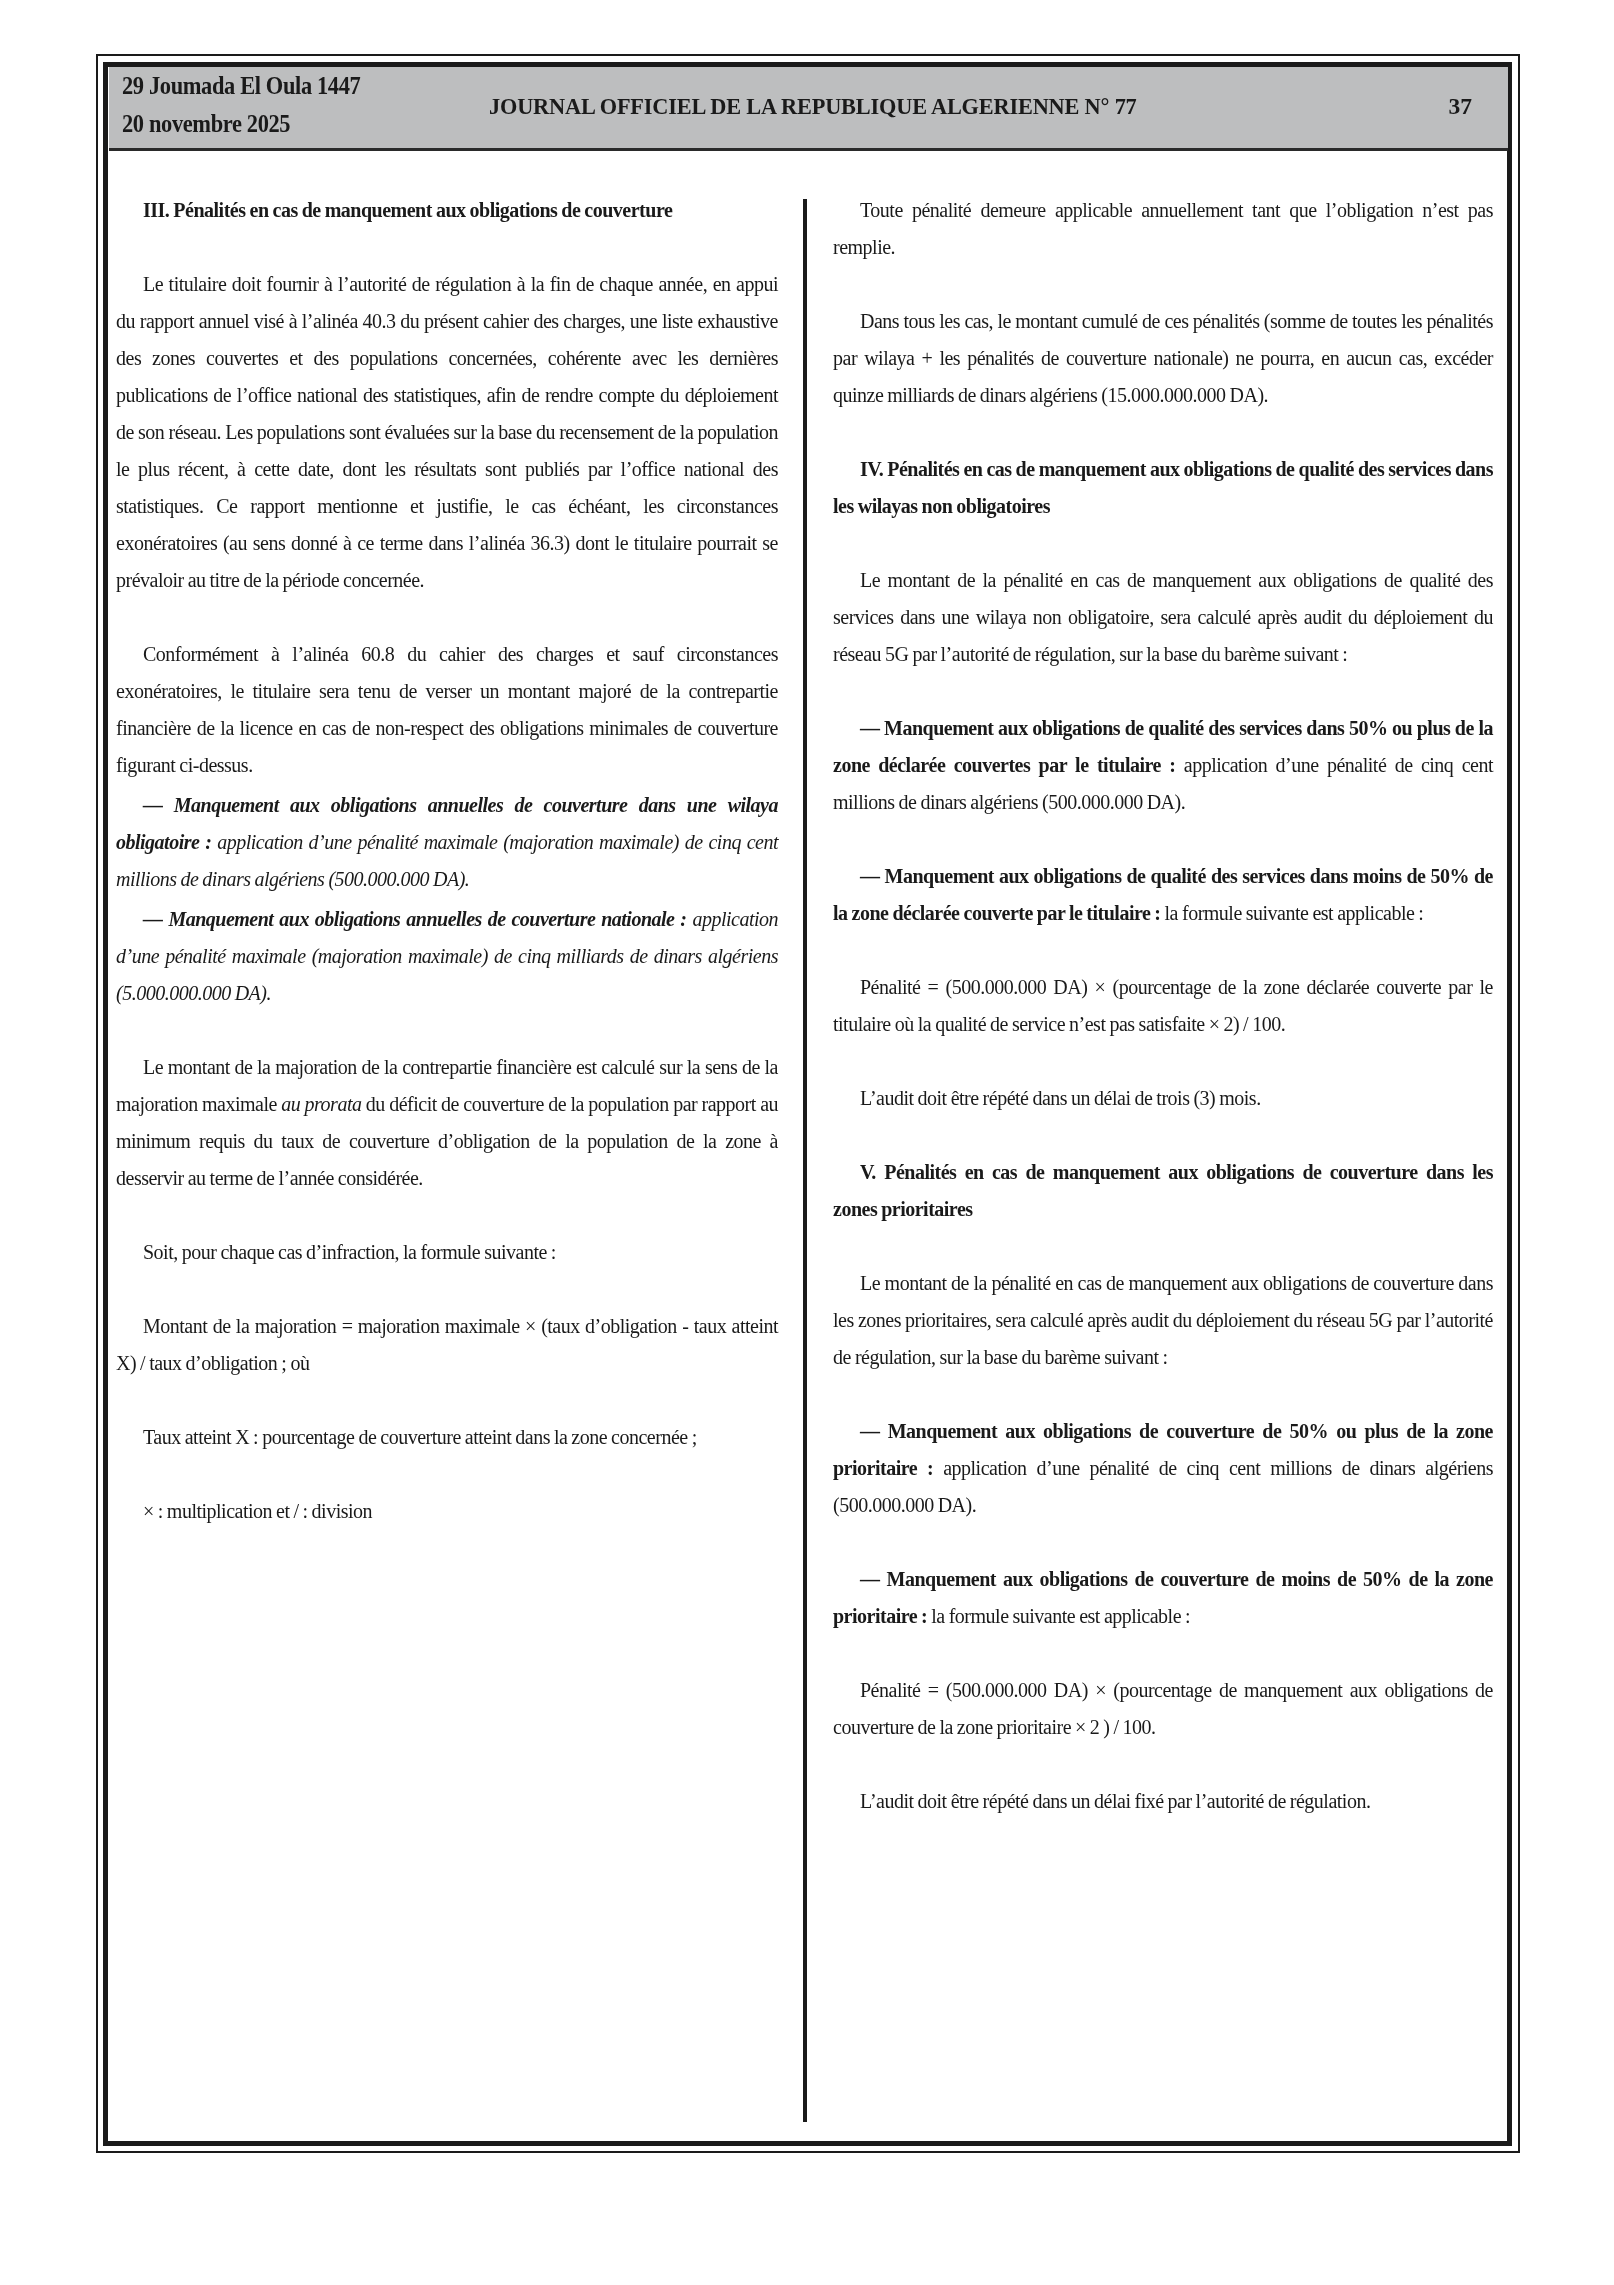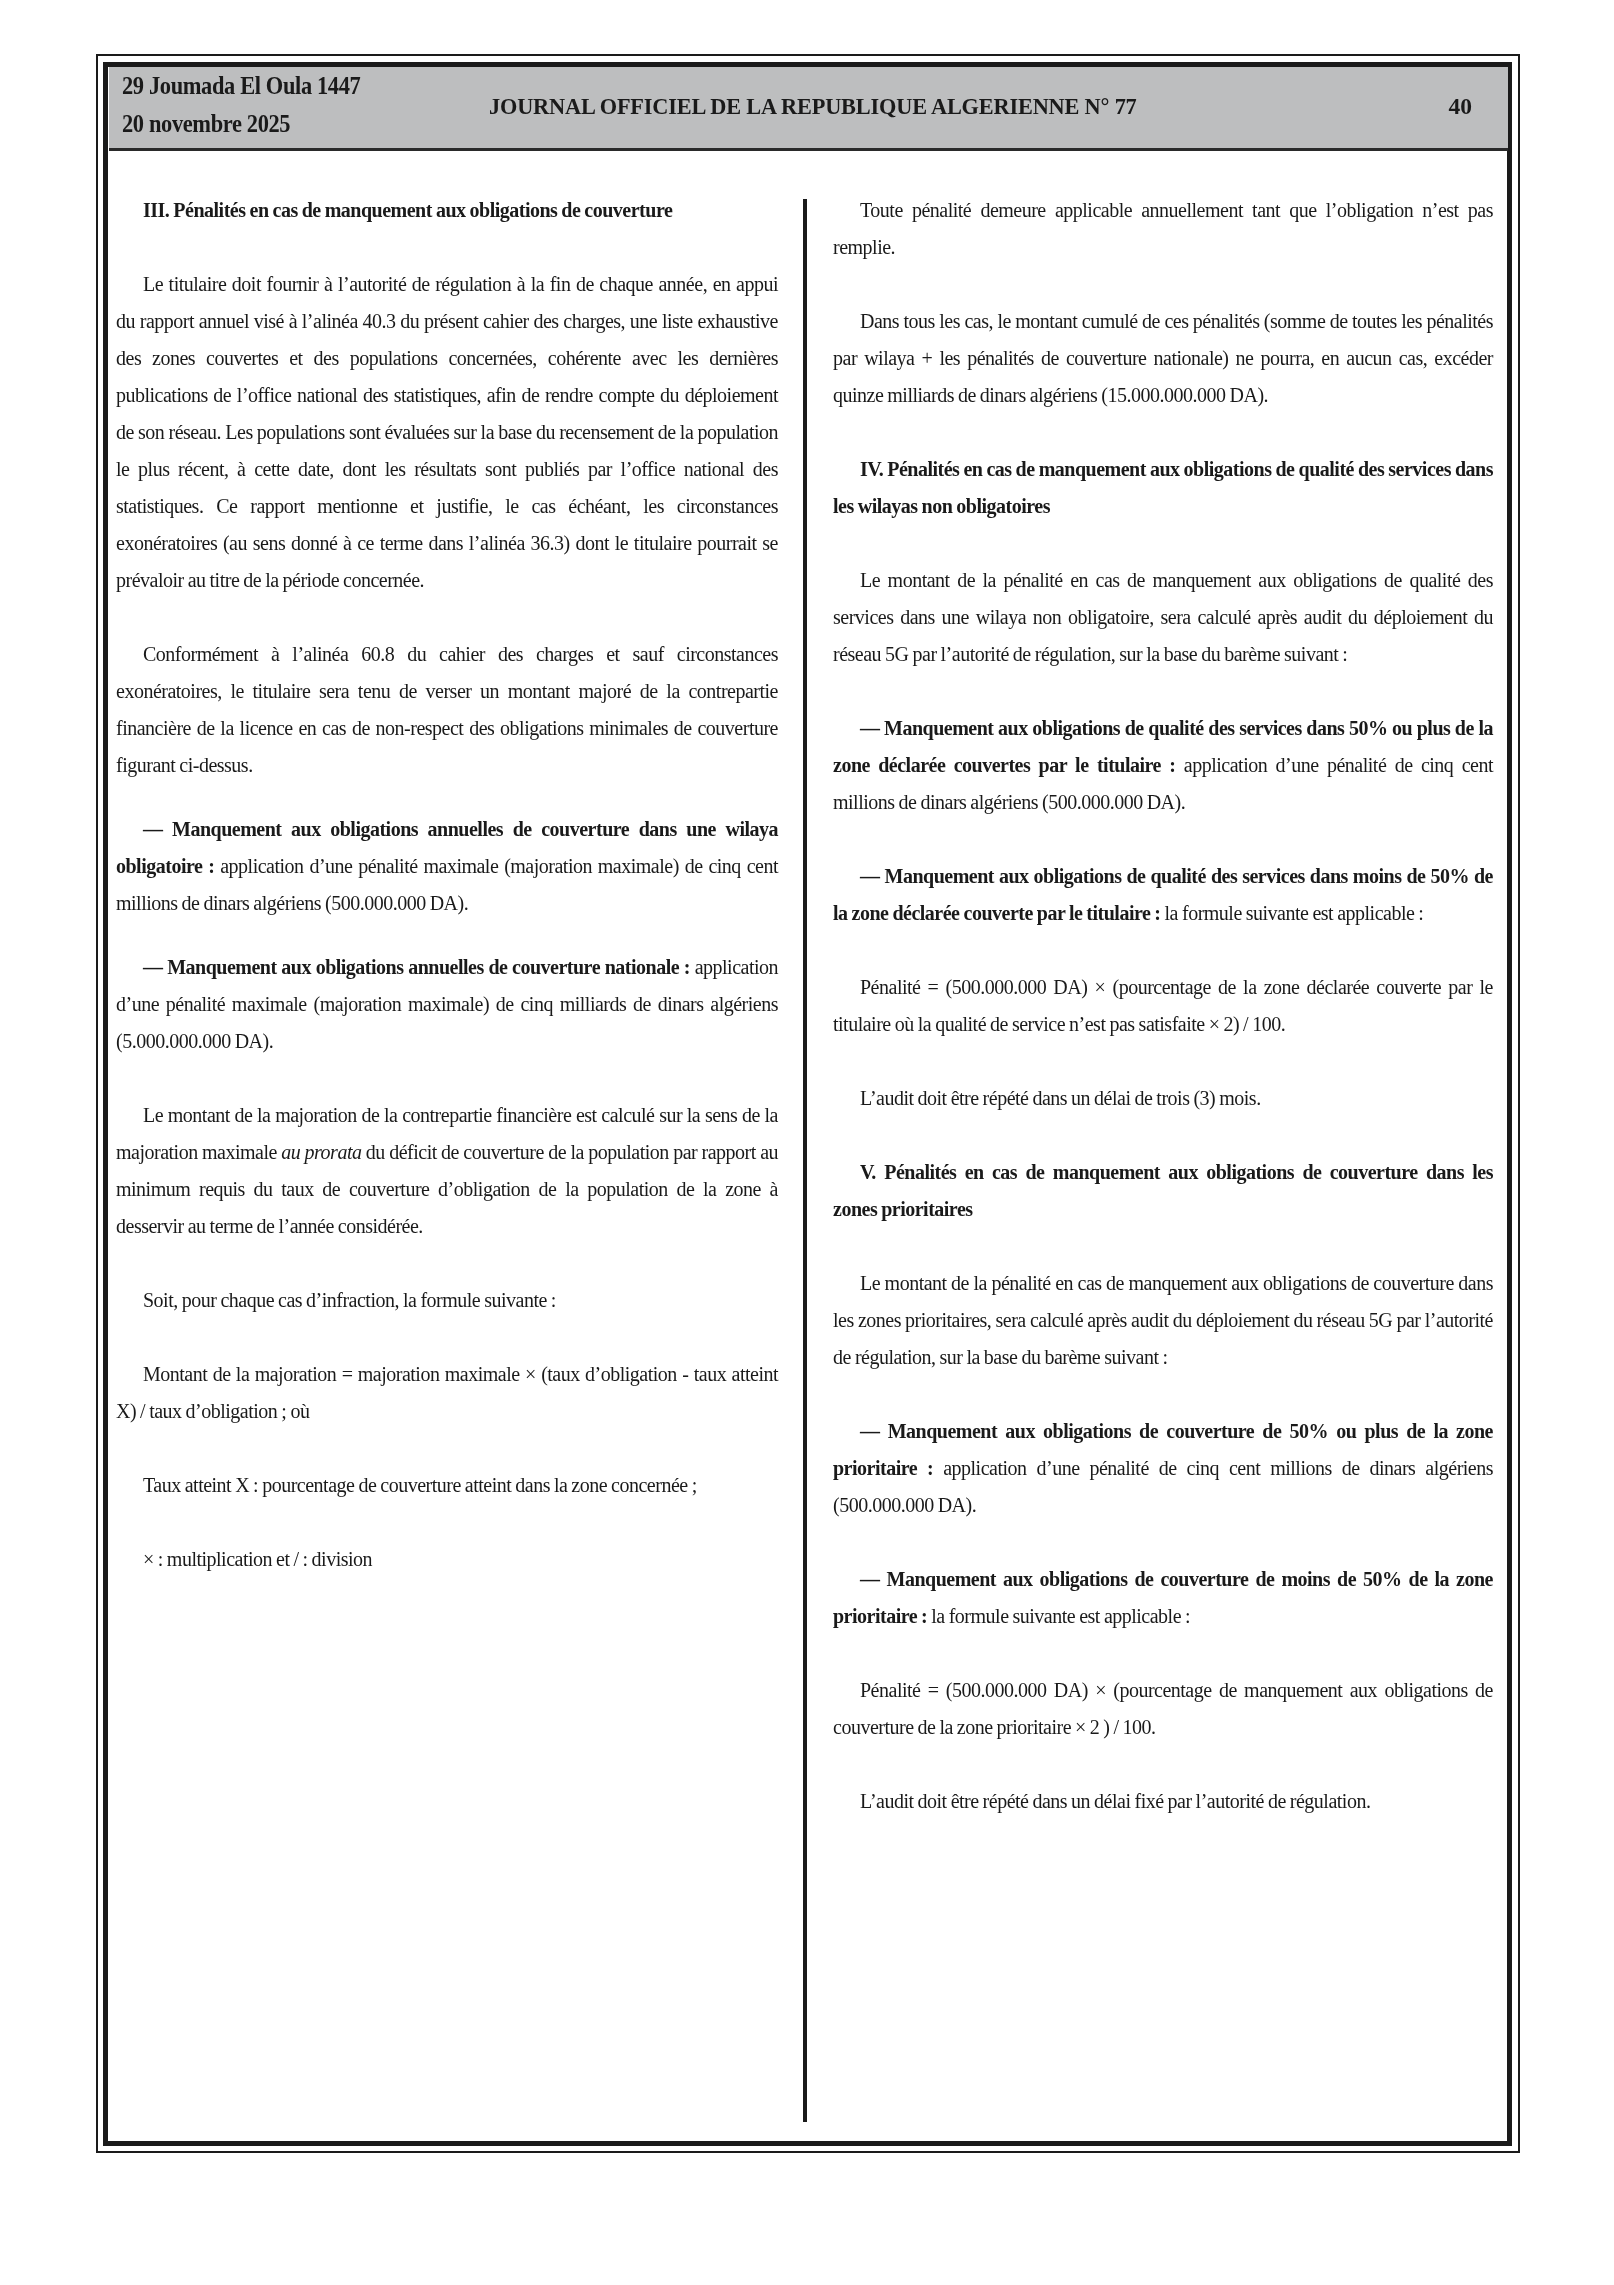--- a/index.html
+++ b/index.html
@@ -95,35 +95,35 @@
       letter-spacing: -0.5px;
       word-spacing: -0.5px;
     }
     .col.left { left: 116px; width: 662px; }
     .col.right { left: 833px; width: 660px; }
     .col p {
       margin: 0;
       text-indent: 27px;
     }
     .col p.gap-l { margin-top: 37px; }
-    .col p.gap-s { margin-top: 27px; }
+    .col p.gap-s { margin-top: 3px; font-style: italic; }
     .b { font-weight: bold; }
     .i { font-style: italic; }
   </style>
 </head>
 <body>
 
 <div class="frame-outer"></div>
 <div class="frame-inner"></div>
 
 <div class="header">
   <div class="hdr-date d1">29 Joumada El Oula 1447</div>
   <div class="hdr-date d2">20 novembre 2025</div>
   <div class="hdr-title">JOURNAL OFFICIEL DE LA REPUBLIQUE ALGERIENNE N° 77</div>
-  <div class="hdr-page">40</div>
+  <div class="hdr-page">37</div>
 </div>
 
 <div class="divider"></div>
 
 <div class="col left">
   <p class="b">III. Pénalités en cas de manquement aux obligations de couverture</p>
   <p class="gap-l">Le titulaire doit fournir à l’autorité de régulation à la fin de chaque année, en appui du rapport annuel visé à l’alinéa 40.3 du présent cahier des charges, une liste exhaustive des zones couvertes et des populations concernées, cohérente avec les dernières publications de l’office national des statistiques, afin de rendre compte du déploiement de son réseau. Les populations sont évaluées sur la base du recensement de la population le plus récent, à cette date, dont les résultats sont publiés par l’office national des statistiques. Ce rapport mentionne et justifie, le cas échéant, les circonstances exonératoires (au sens donné à ce terme dans l’alinéa 36.3) dont le titulaire pourrait se prévaloir au titre de la période concernée.</p>
   <p class="gap-l">Conformément à l’alinéa 60.8 du cahier des charges et sauf circonstances exonératoires, le titulaire sera tenu de verser un montant majoré de la contrepartie financière de la licence en cas de non-respect des obligations minimales de couverture figurant ci-dessus.</p>
   <p class="gap-s"><span class="b">— Manquement aux obligations annuelles de couverture dans une wilaya obligatoire :</span><span> application d’une pénalité maximale (majoration maximale) de cinq cent millions de dinars algériens (500.000.000 DA).</span></p>
   <p class="gap-s"><span class="b">— Manquement aux obligations annuelles de couverture nationale :</span><span> application d’une pénalité maximale (majoration maximale) de cinq milliards de dinars algériens (5.000.000.000 DA).</span></p>

